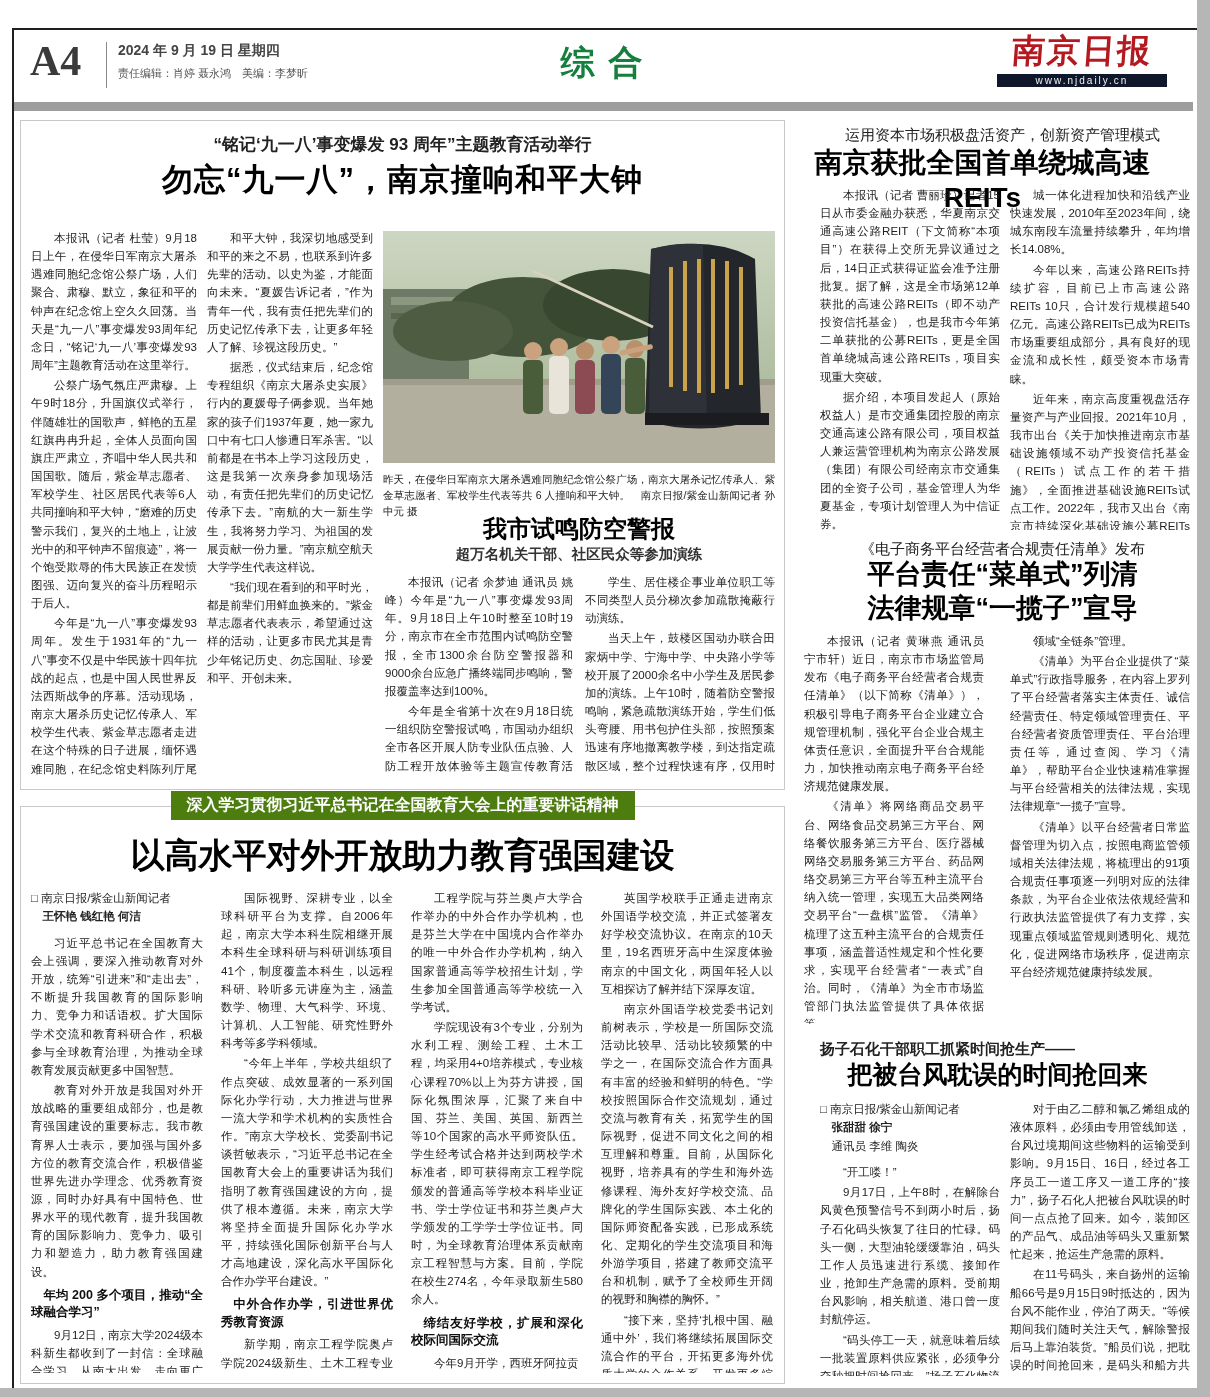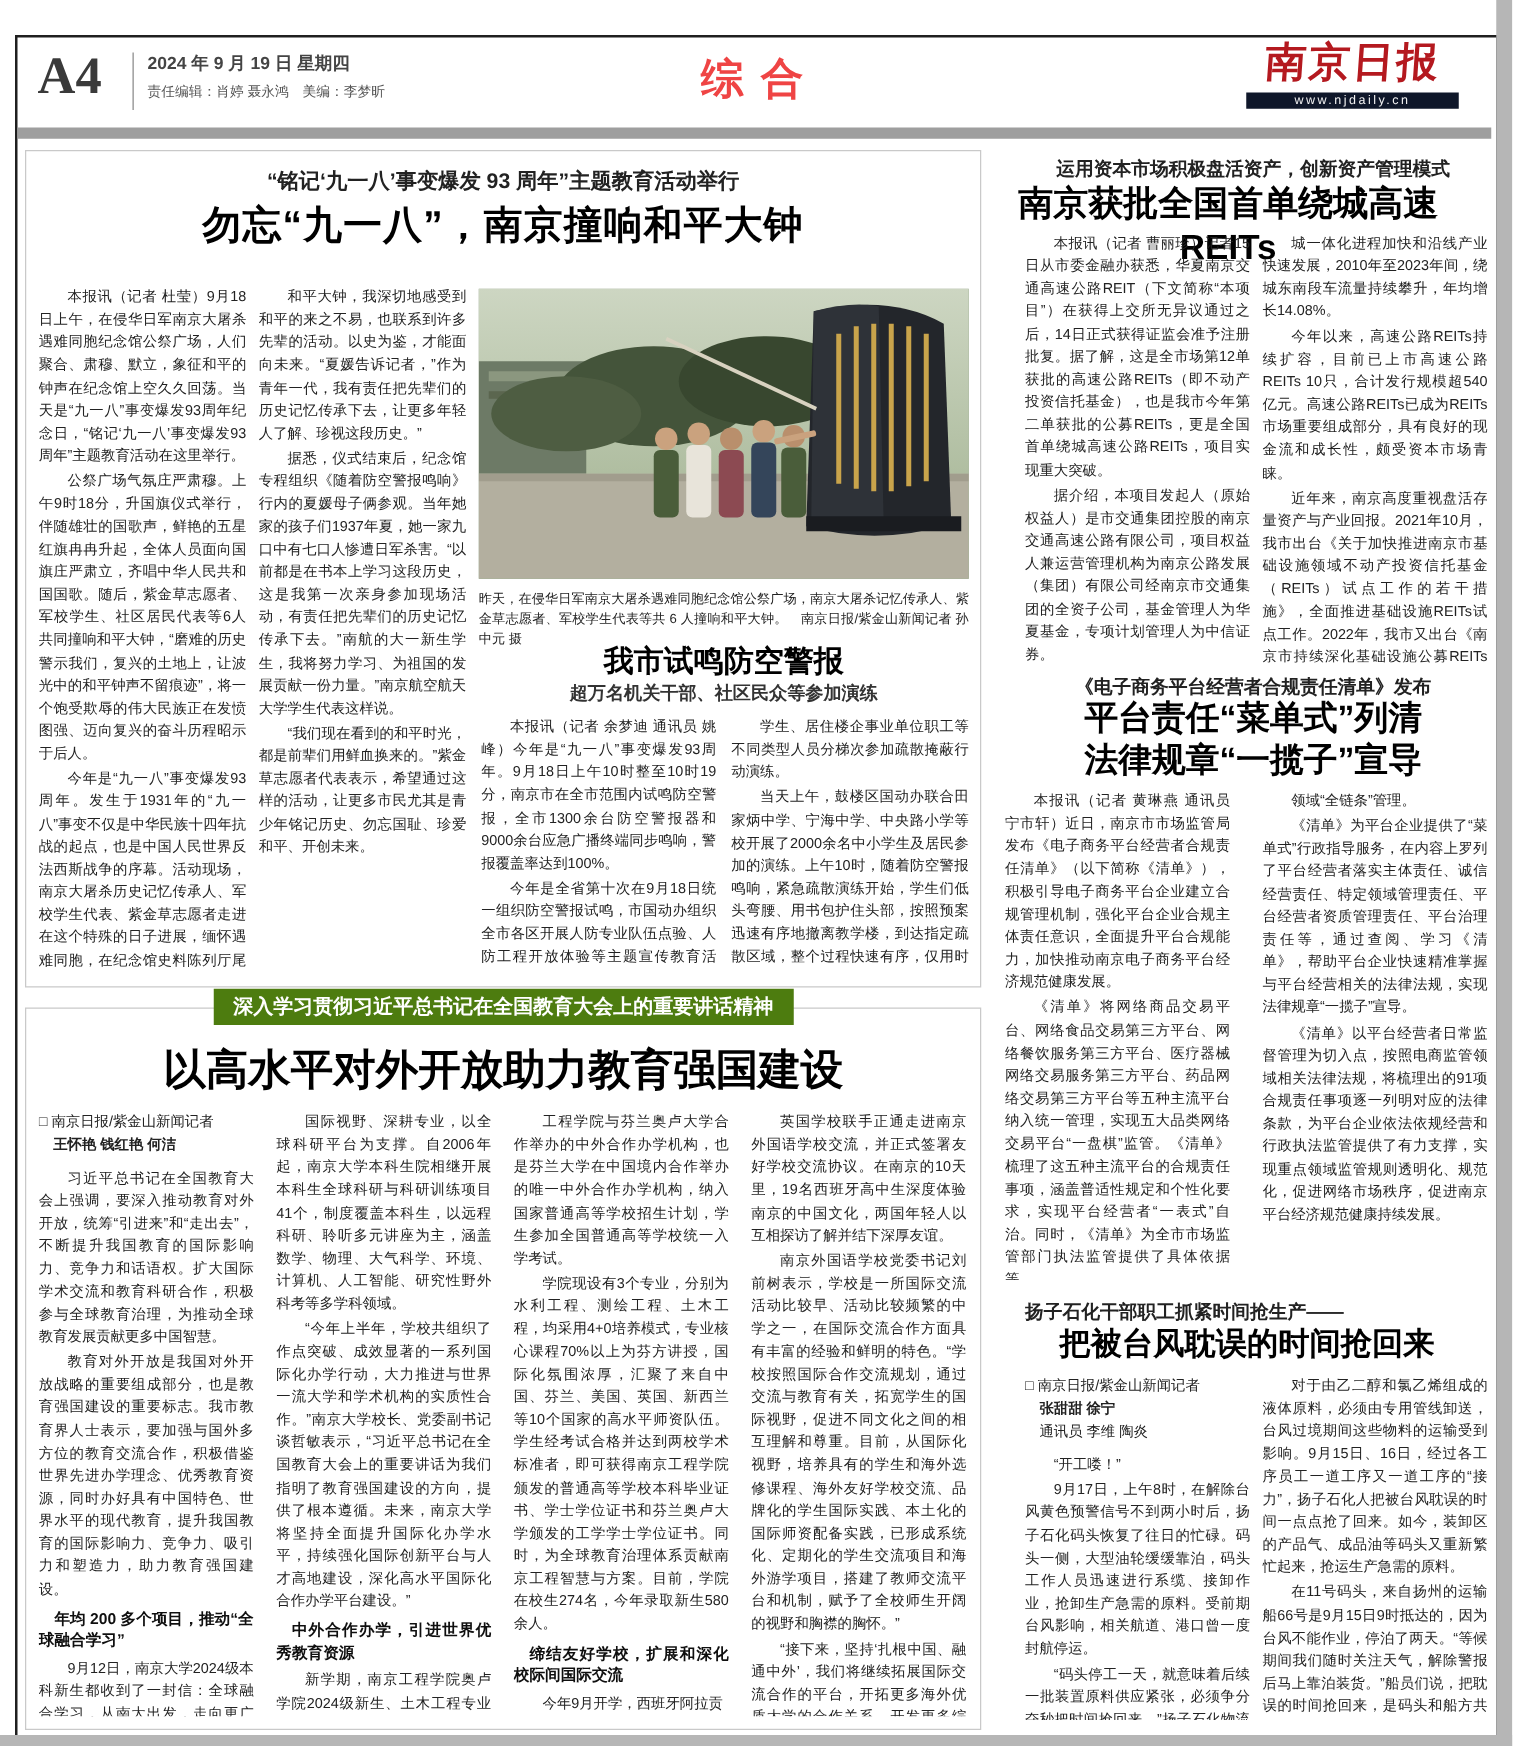--- a/index.html
+++ b/index.html
@@ -10,21 +10,21 @@
   .frame{position:absolute;left:12px;top:28px;width:1183px;height:1360px;border:2px solid #1f1f1f;background:#fff;}
 
   
   .hdr{position:absolute;left:14px;top:30px;width:1179px;height:72px;}
   .pageno{position:absolute;left:16px;top:10px;font-family:"Liberation Serif","DejaVu Serif",serif;
           font-size:42px;font-weight:bold;color:#3a3a3a;line-height:1;}
   .hdr-vline{position:absolute;left:92px;top:12px;width:1px;height:46px;background:#8a8a8a;}
   .hdr-date{position:absolute;left:104px;top:12px;font-size:14px;font-weight:bold;color:#444;}
   .hdr-ed{position:absolute;left:104px;top:36px;font-size:11px;color:#555;}
   .section-title{position:absolute;left:0;right:0;top:10px;text-align:center;font-size:34px;
-          font-weight:900;letter-spacing:14px;color:#ef4444;padding-left:10px;}
+          font-weight:900;letter-spacing:14px;color:#15803d;padding-left:10px;}
   .masthead{position:absolute;right:26px;top:2px;width:170px;text-align:center;}
   .masthead .logo{font-family:"Liberation Serif","DejaVu Serif",serif;font-size:33px;font-weight:900;
           color:#b4191f;letter-spacing:2px;transform:skewX(-4deg);line-height:1.2;}
   .masthead .url{margin-top:2px;background:#0f172a;color:#f3f3f3;font-size:10px;letter-spacing:2px;padding:1px 0;}
   .hdr-bar{position:absolute;left:14px;top:102px;width:1179px;height:9px;background:#9e9e9e;}
 
   
   .col{position:absolute;text-align:justify;font-size:11.5px;line-height:1.58;color:#222;overflow:hidden;}
   .col p{margin:0 0 2px 0;text-indent:2em;}
   .colsub{font-size:12.5px;font-weight:900;color:#0f0f0f;margin:6px 0 4px 0;text-indent:1em;line-height:1.4;}
@@ -46,21 +46,21 @@
 
   
   .art-edu{position:absolute;left:20px;top:806px;width:763px;height:576px;border:1px solid #c9c9c9;}
   .edu-banner{position:absolute;left:50%;transform:translateX(-50%);top:-16px;background:#4d7c0f;color:#fff;
           font-size:16px;font-weight:bold;padding:4px 16px;white-space:nowrap;}
   .edu-head{position:absolute;left:0;right:0;top:26px;text-align:center;font-size:34px;font-weight:900;color:#000;}
   .edu-col{top:82px;height:484px;width:172px;}
   .edu-c1{left:10px;} .edu-c2{left:200px;} .edu-c3{left:390px;} .edu-c4{left:580px;}
 
   
-  .r-kicker{position:absolute;text-align:center;font-size:15px;font-weight:bold;color:#222;}
+  .r-kicker{position:absolute;text-align:center;font-size:15px;font-weight:normal;color:#222;}
   .r-head{position:absolute;text-align:center;font-weight:900;color:#000;}
   .art-reits-k{left:812px;top:126px;width:381px;}
   .art-reits-h{left:792px;top:144px;width:381px;font-size:28px;}
   .reits-col1{left:820px;top:186px;width:180px;height:344px;}
   .reits-col2{left:1010px;top:186px;width:180px;height:344px;}
 
   .art-plat-k{left:812px;top:540px;width:381px;}
   .art-plat-h{left:812px;top:558px;width:381px;font-size:27px;line-height:1.25;}
   .plat-col1{left:804px;top:632px;width:180px;height:392px;}
   .plat-col2{left:1010px;top:632px;width:180px;height:392px;}
@@ -92,21 +92,21 @@
   <div class="art-bell">
     <div class="bell-kicker">“铭记‘九一八’事变爆发 93 周年”主题教育活动举行</div>
     <div class="bell-head">勿忘“九一八”，南京撞响和平大钟</div>
     <div class="col bell-col1">
         <p>本报讯（记者 杜莹）9月18日上午，在侵华日军南京大屠杀遇难同胞纪念馆公祭广场，人们聚合、肃穆、默立，象征和平的钟声在纪念馆上空久久回荡。当天是“九一八”事变爆发93周年纪念日，“铭记‘九一八’事变爆发93周年”主题教育活动在这里举行。</p>
         <p>公祭广场气氛庄严肃穆。上午9时18分，升国旗仪式举行，伴随雄壮的国歌声，鲜艳的五星红旗冉冉升起，全体人员面向国旗庄严肃立，齐唱中华人民共和国国歌。随后，紫金草志愿者、军校学生、社区居民代表等6人共同撞响和平大钟，“磨难的历史警示我们，复兴的土地上，让波光中的和平钟声不留痕迹”，将一个饱受欺辱的伟大民族正在发愤图强、迈向复兴的奋斗历程昭示于后人。</p>
         <p>今年是“九一八”事变爆发93周年。发生于1931年的“九一八”事变不仅是中华民族十四年抗战的起点，也是中国人民世界反法西斯战争的序幕。活动现场，南京大屠杀历史记忆传承人、军校学生代表、紫金草志愿者走进在这个特殊的日子进展，缅怀遇难同胞，在纪念馆史料陈列厅尾门的留言区，一帧帧留言簿静静陈开，从脑海717走出来的观众在这里驻足，或静默留言簿留言，或是笔写下心中感悟。</p>
       </div>
     <div class="col bell-col2">
         <p>和平大钟，我深切地感受到和平的来之不易，也联系到许多先辈的活动。以史为鉴，才能面向未来。“夏媛告诉记者，”作为青年一代，我有责任把先辈们的历史记忆传承下去，让更多年轻人了解、珍视这段历史。”</p>
-        <p>据悉，仪式结束后，纪念馆专程组织《随着防空警报鸣响》行内的夏媛母子俩参观。当年她家的孩子们1937年夏，她一家九口中有七口人惨遭日军杀害。“以前都是在书本上学习这段历史，这是我第一次亲身参加现场活动，有责任把先辈们的历史记忆传承下去。”南航的大一新生学生，我将努力学习、为祖国的发展贡献一份力量。”南京航空航天大学学生代表这样说。</p>
+        <p>据悉，仪式结束后，纪念馆专程组织《南京大屠杀史实展》行内的夏媛母子俩参观。当年她家的孩子们1937年夏，她一家九口中有七口人惨遭日军杀害。“以前都是在书本上学习这段历史，这是我第一次亲身参加现场活动，有责任把先辈们的历史记忆传承下去。”南航的大一新生学生，我将努力学习、为祖国的发展贡献一份力量。”南京航空航天大学学生代表这样说。</p>
         <p>“我们现在看到的和平时光，都是前辈们用鲜血换来的。”紫金草志愿者代表表示，希望通过这样的活动，让更多市民尤其是青少年铭记历史、勿忘国耻、珍爱和平、开创未来。</p>
       </div>
 
     <div class="bell-photo">
       <svg width="392" height="232" viewBox="0 0 392 232">
         <defs>
           <linearGradient id="sky" x1="0" y1="0" x2="0" y2="1">
             <stop offset="0" stop-color="#cdd6c2"></stop>
               <stop offset="1" stop-color="#9fb08e"></stop>
           </linearGradient>

